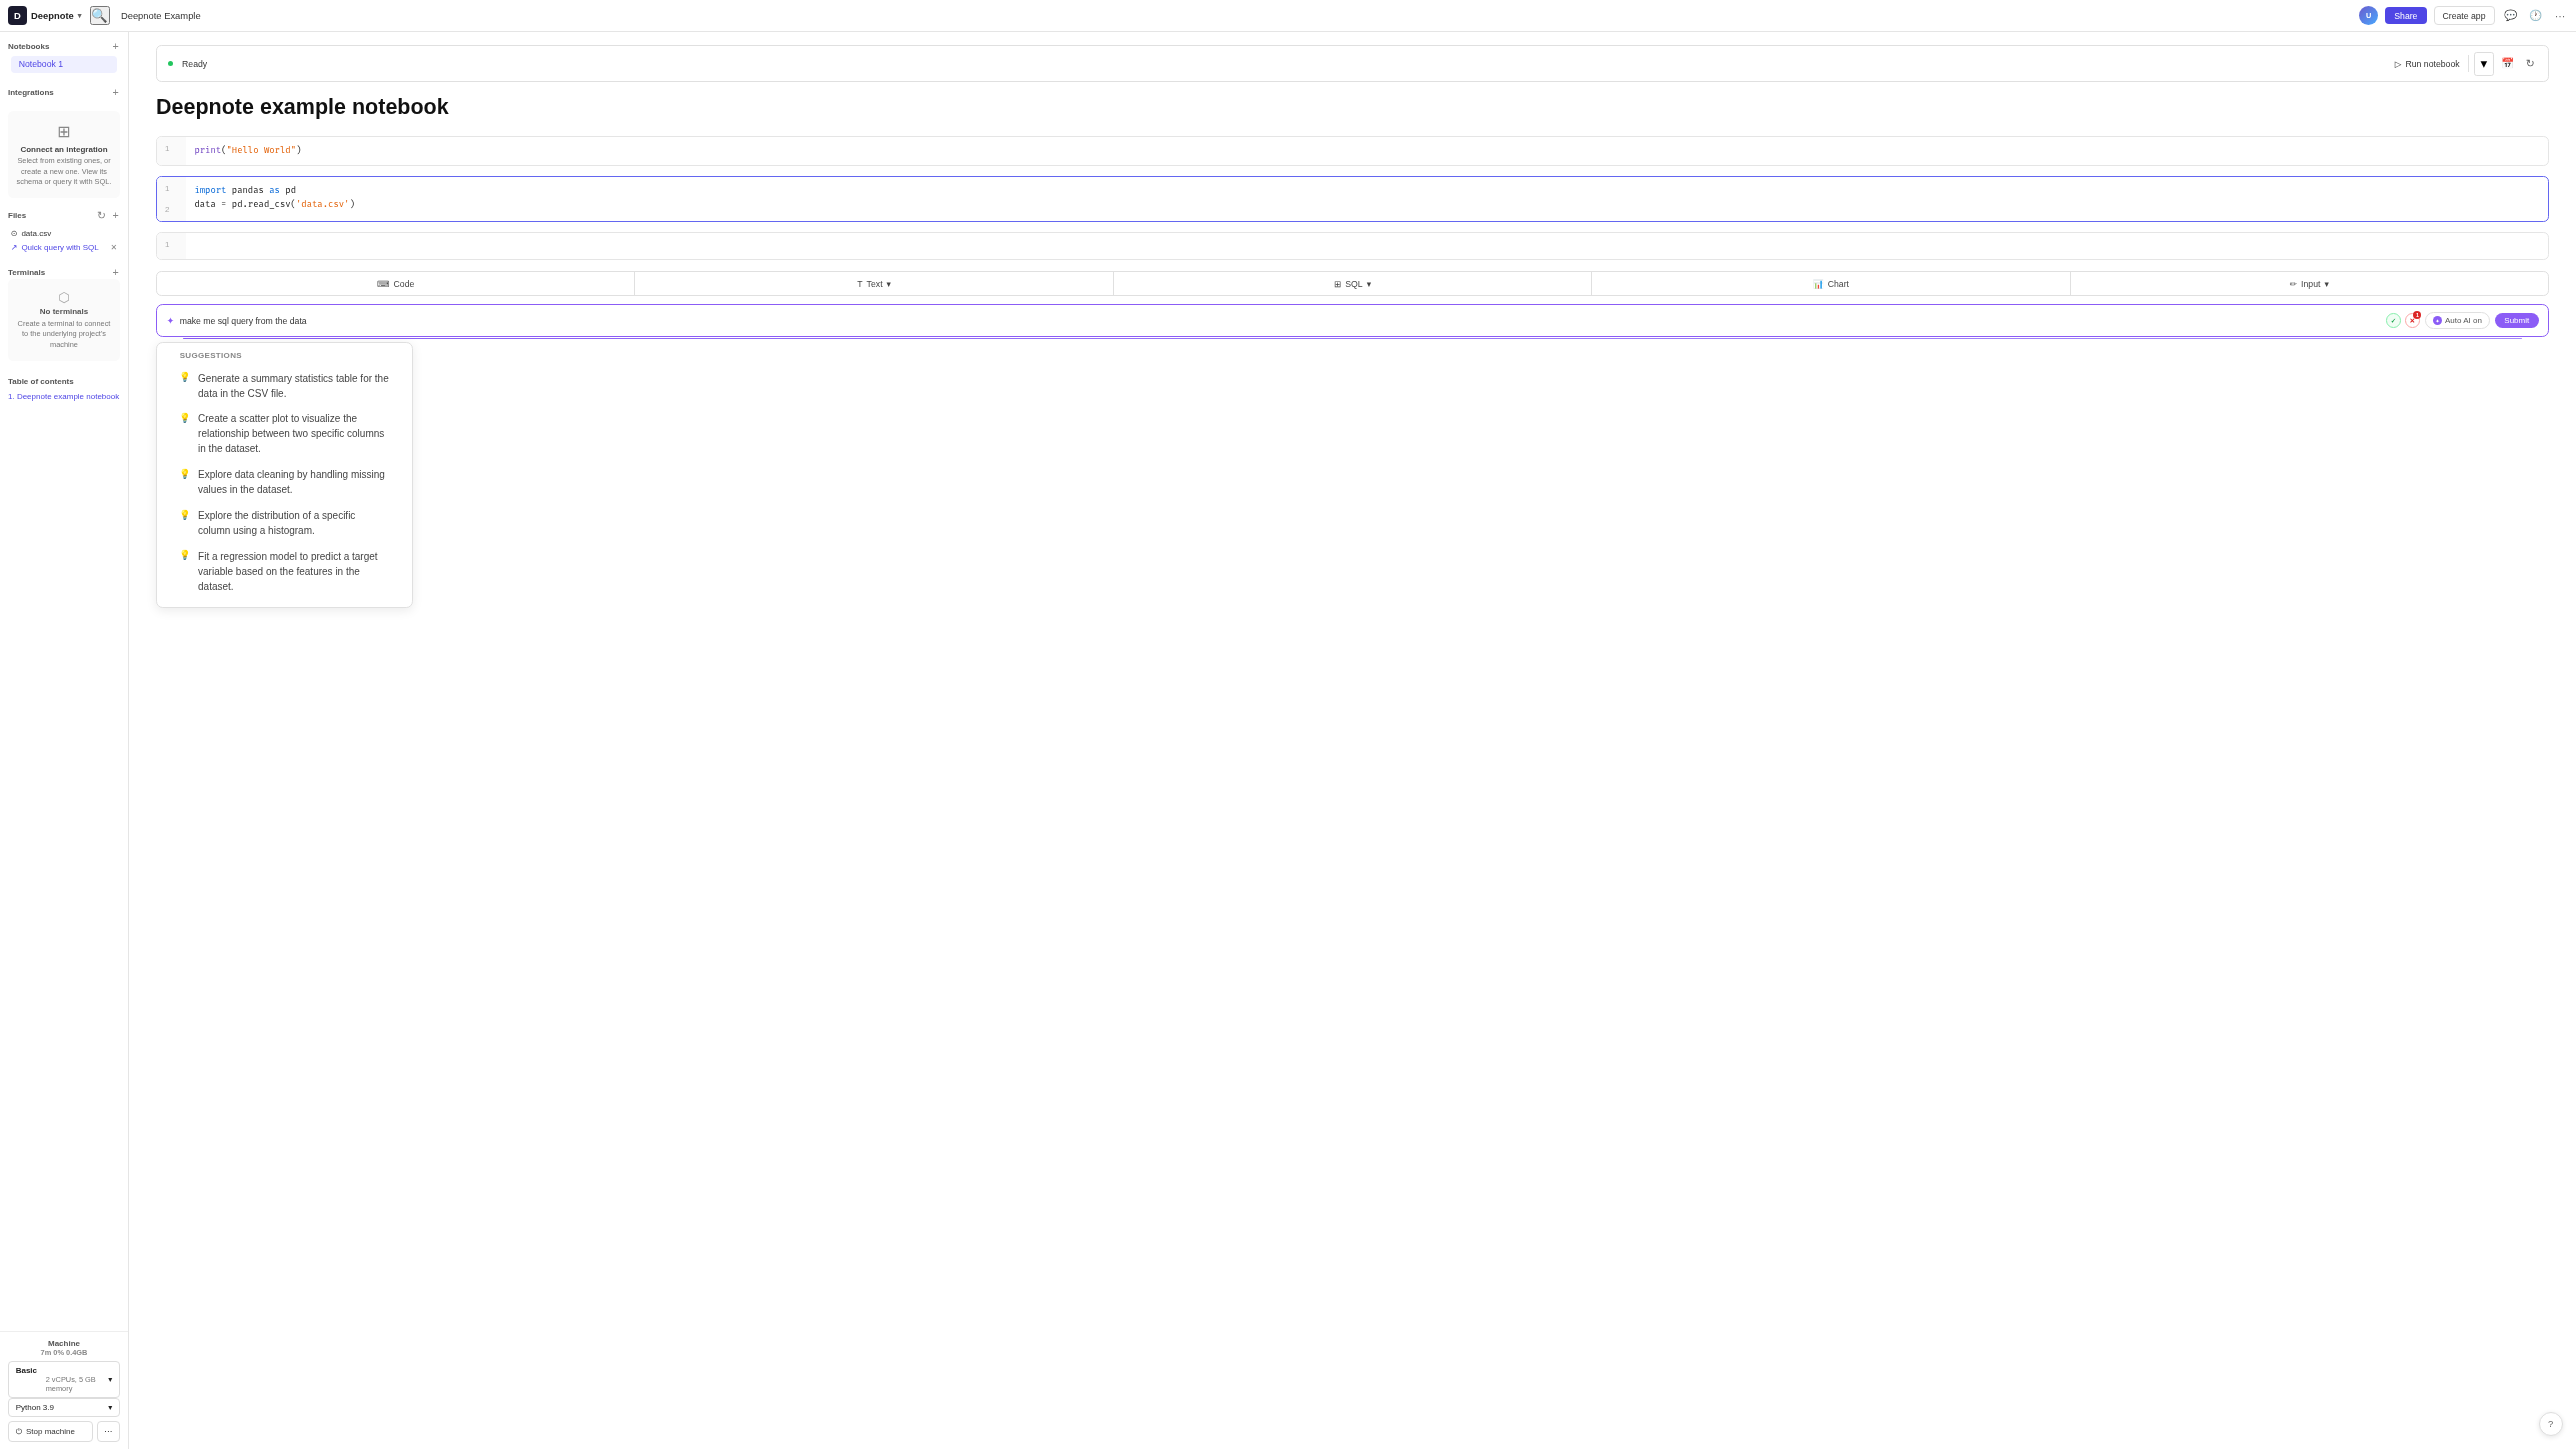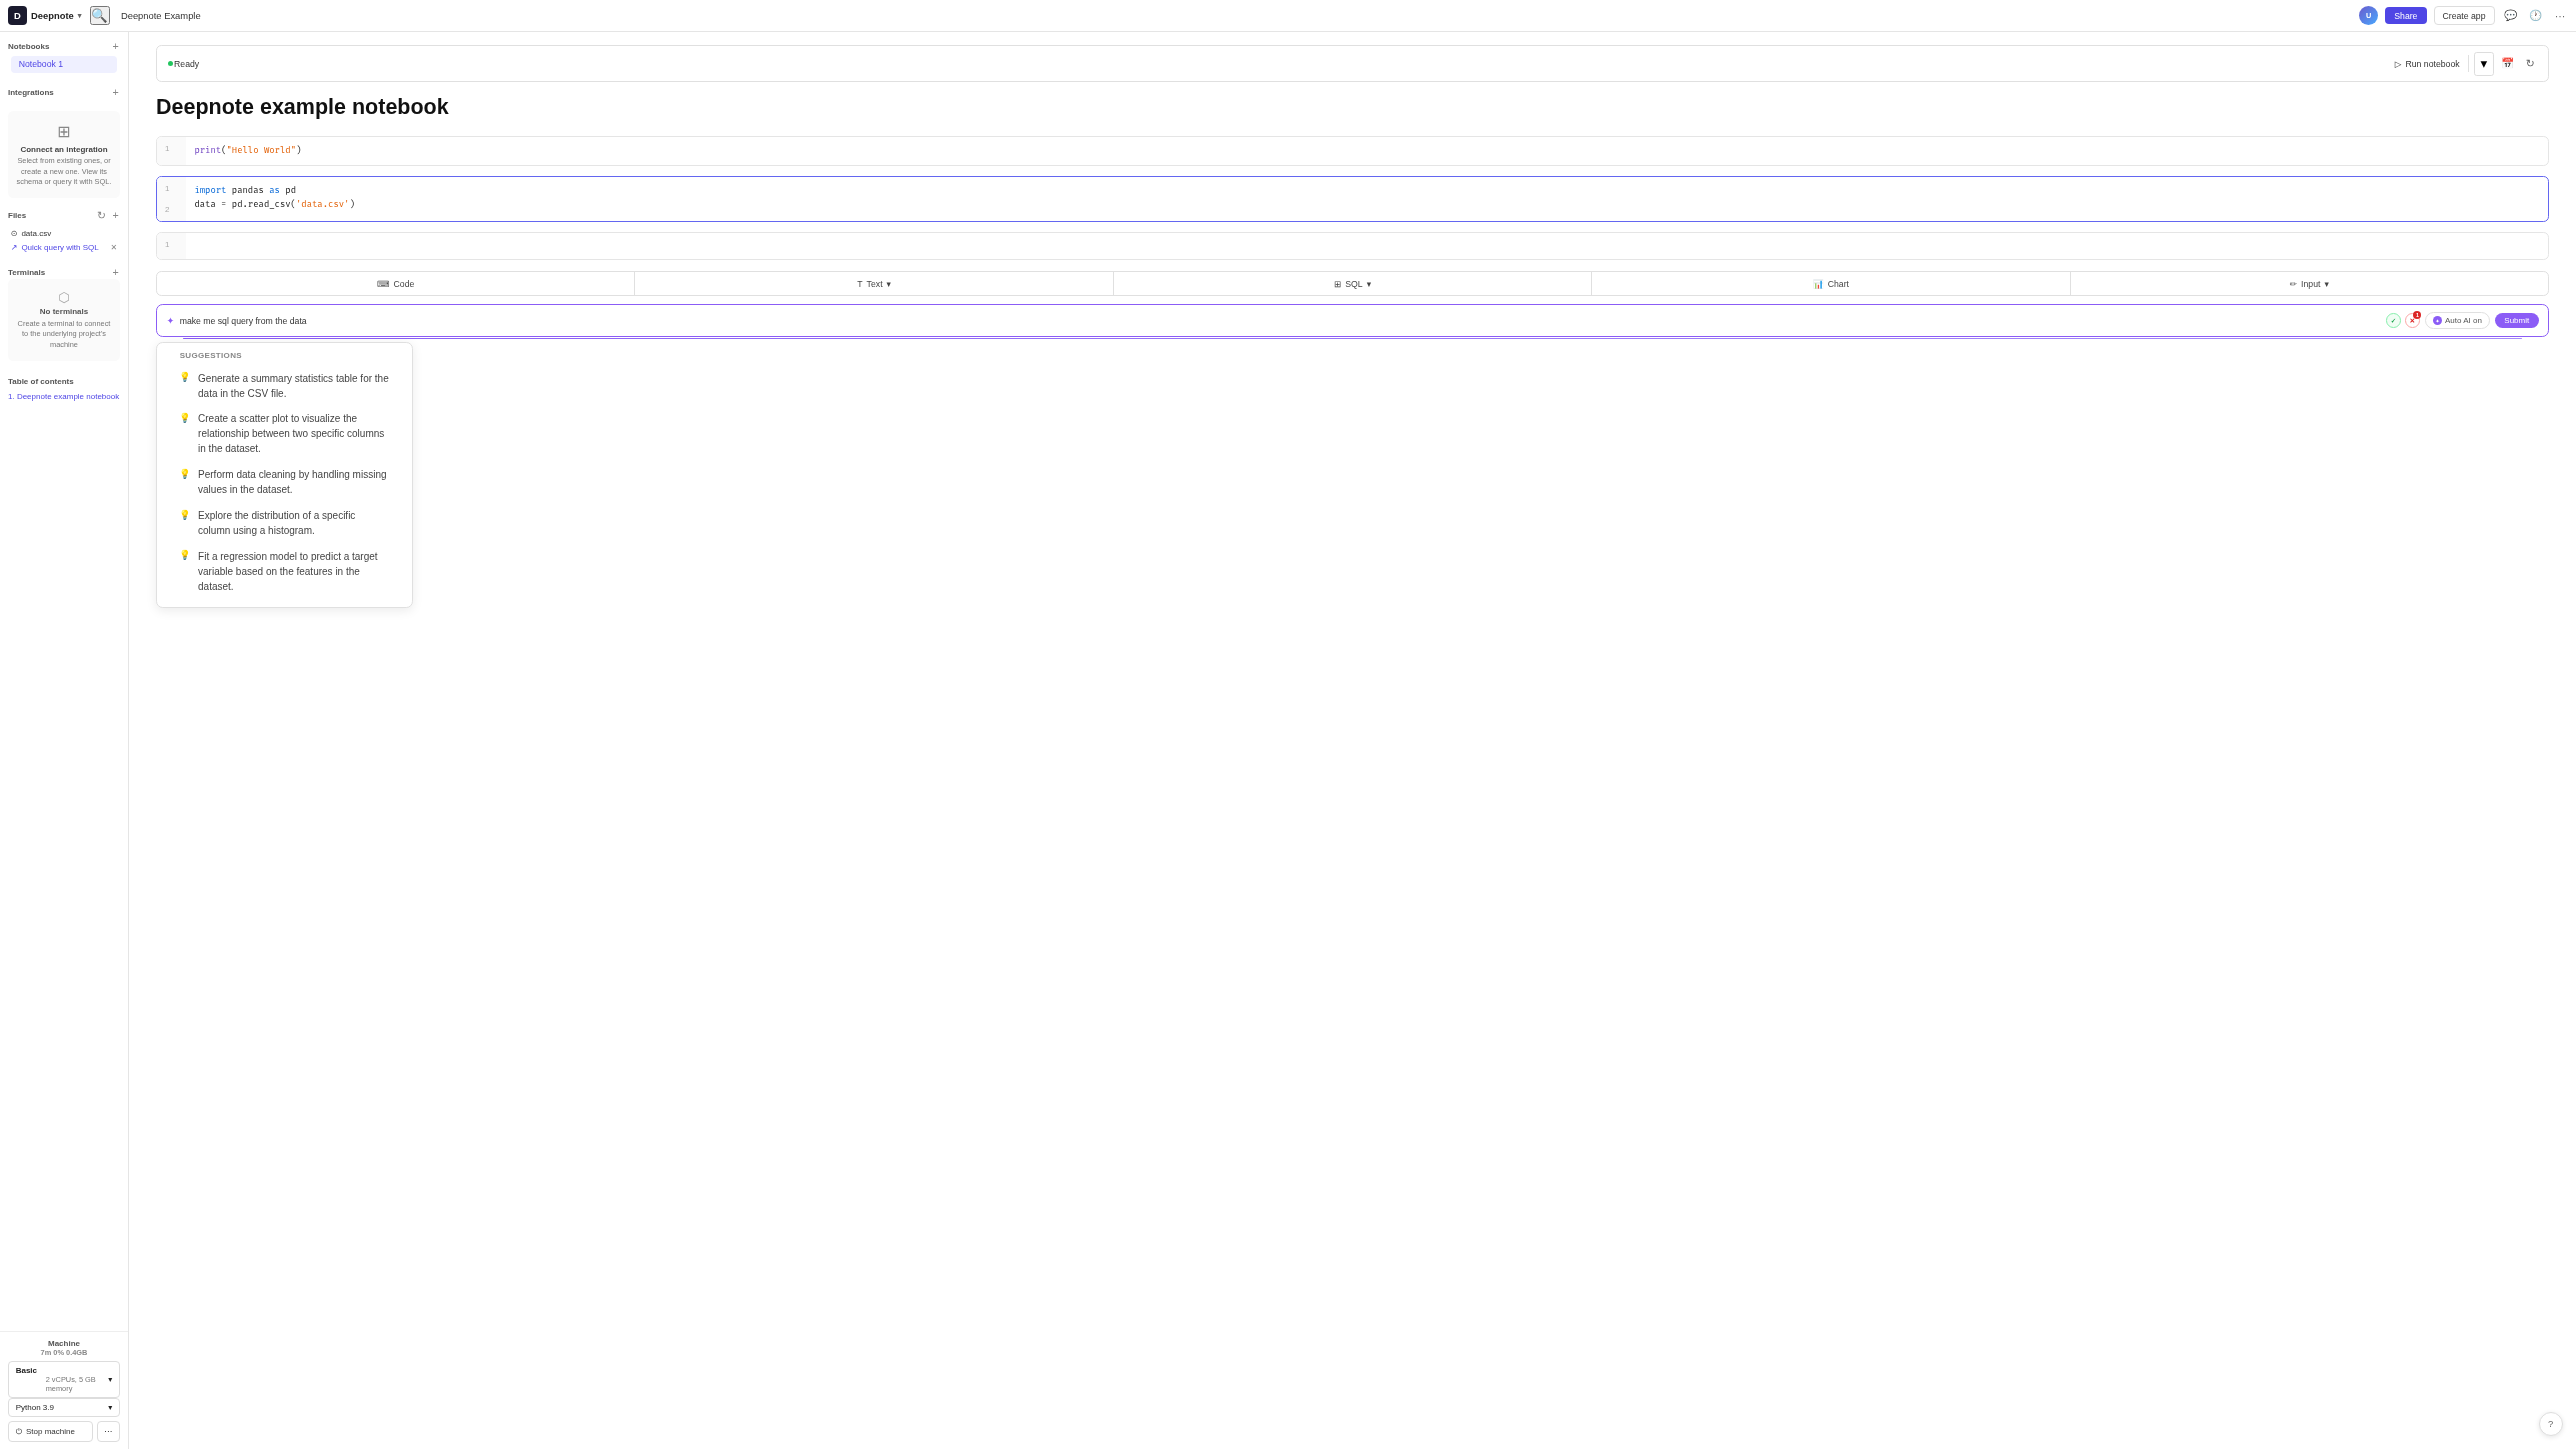--- a/index.html
+++ b/index.html
@@ -66,21 +66,21 @@
     .python-select { width: 100%; border: 0.7px solid #ddd; border-radius: 4px; padding: 4px 6.7px; font-size: 8px; background: #fff; display: flex; align-items: center; justify-content: space-between; cursor: pointer; margin-bottom: 4px; }
     .stop-machine-row { display: flex; gap: 4px; }
     .stop-machine-btn { flex: 1; display: flex; align-items: center; gap: 4px; border: 0.7px solid #ddd; border-radius: 4px; padding: 4.7px 6.7px; font-size: 8px; background: #fff; cursor: pointer; color: #333; }
     .machine-more-btn { border: 0.7px solid #ddd; border-radius: 4px; padding: 4.7px 6.7px; font-size: 8px; background: #fff; cursor: pointer; }
 
     
     .main { flex: 1; overflow-y: auto; padding: 13.4px 27px; background: #fff; }
 
     
     .status-bar { display: flex; align-items: center; justify-content: space-between; padding: 5.4px 10.7px; border: 0.7px solid #e0e0e0; border-radius: 5.4px; margin-bottom: 13.4px; background: #fff; }
-    .status-ready { display: flex; align-items: center; gap: 1px; font-size: 8.7px; color: #333; }
+    .status-ready { display: flex; align-items: center; gap: 9px; font-size: 8.7px; color: #333; }
     .status-dot { width: 5.4px; height: 5.4px; border-radius: 50%; background: #22c55e; }
     .status-actions { display: flex; align-items: center; gap: 5.4px; }
     .run-btn { display: flex; align-items: center; gap: 4px; border: none; background: none; cursor: pointer; font-size: 8.7px; color: #333; padding: 3.4px 8px; border-right: 0.7px solid #e0e0e0; }
     .run-btn-caret { border: 0.7px solid #ddd; border-radius: 2.7px; padding: 3.4px 5.4px; cursor: pointer; background: none; }
     .status-icon-btn { background: none; border: none; cursor: pointer; color: #666; font-size: 10.7px; padding: 2.7px; }
 
     
     .notebook-title { font-size: 21.5px; font-weight: 700; color: #111; margin-bottom: 16px; }
 
     
@@ -360,21 +360,21 @@
       <div class="suggestion-item">
         <span class="suggestion-icon">💡</span>
         <span class="suggestion-text">Generate a summary statistics table for the data in the CSV file.</span>
       </div>
       <div class="suggestion-item">
         <span class="suggestion-icon">💡</span>
         <span class="suggestion-text">Create a scatter plot to visualize the relationship between two specific columns in the dataset.</span>
       </div>
       <div class="suggestion-item">
         <span class="suggestion-icon">💡</span>
-        <span class="suggestion-text">Perform data cleaning by handling missing values in the dataset.</span>
+        <span class="suggestion-text">Explore data cleaning by handling missing values in the dataset.</span>
       </div>
       <div class="suggestion-item">
         <span class="suggestion-icon">💡</span>
         <span class="suggestion-text">Explore the distribution of a specific column using a histogram.</span>
       </div>
       <div class="suggestion-item">
         <span class="suggestion-icon">💡</span>
         <span class="suggestion-text">Fit a regression model to predict a target variable based on the features in the dataset.</span>
       </div>
     </div>

